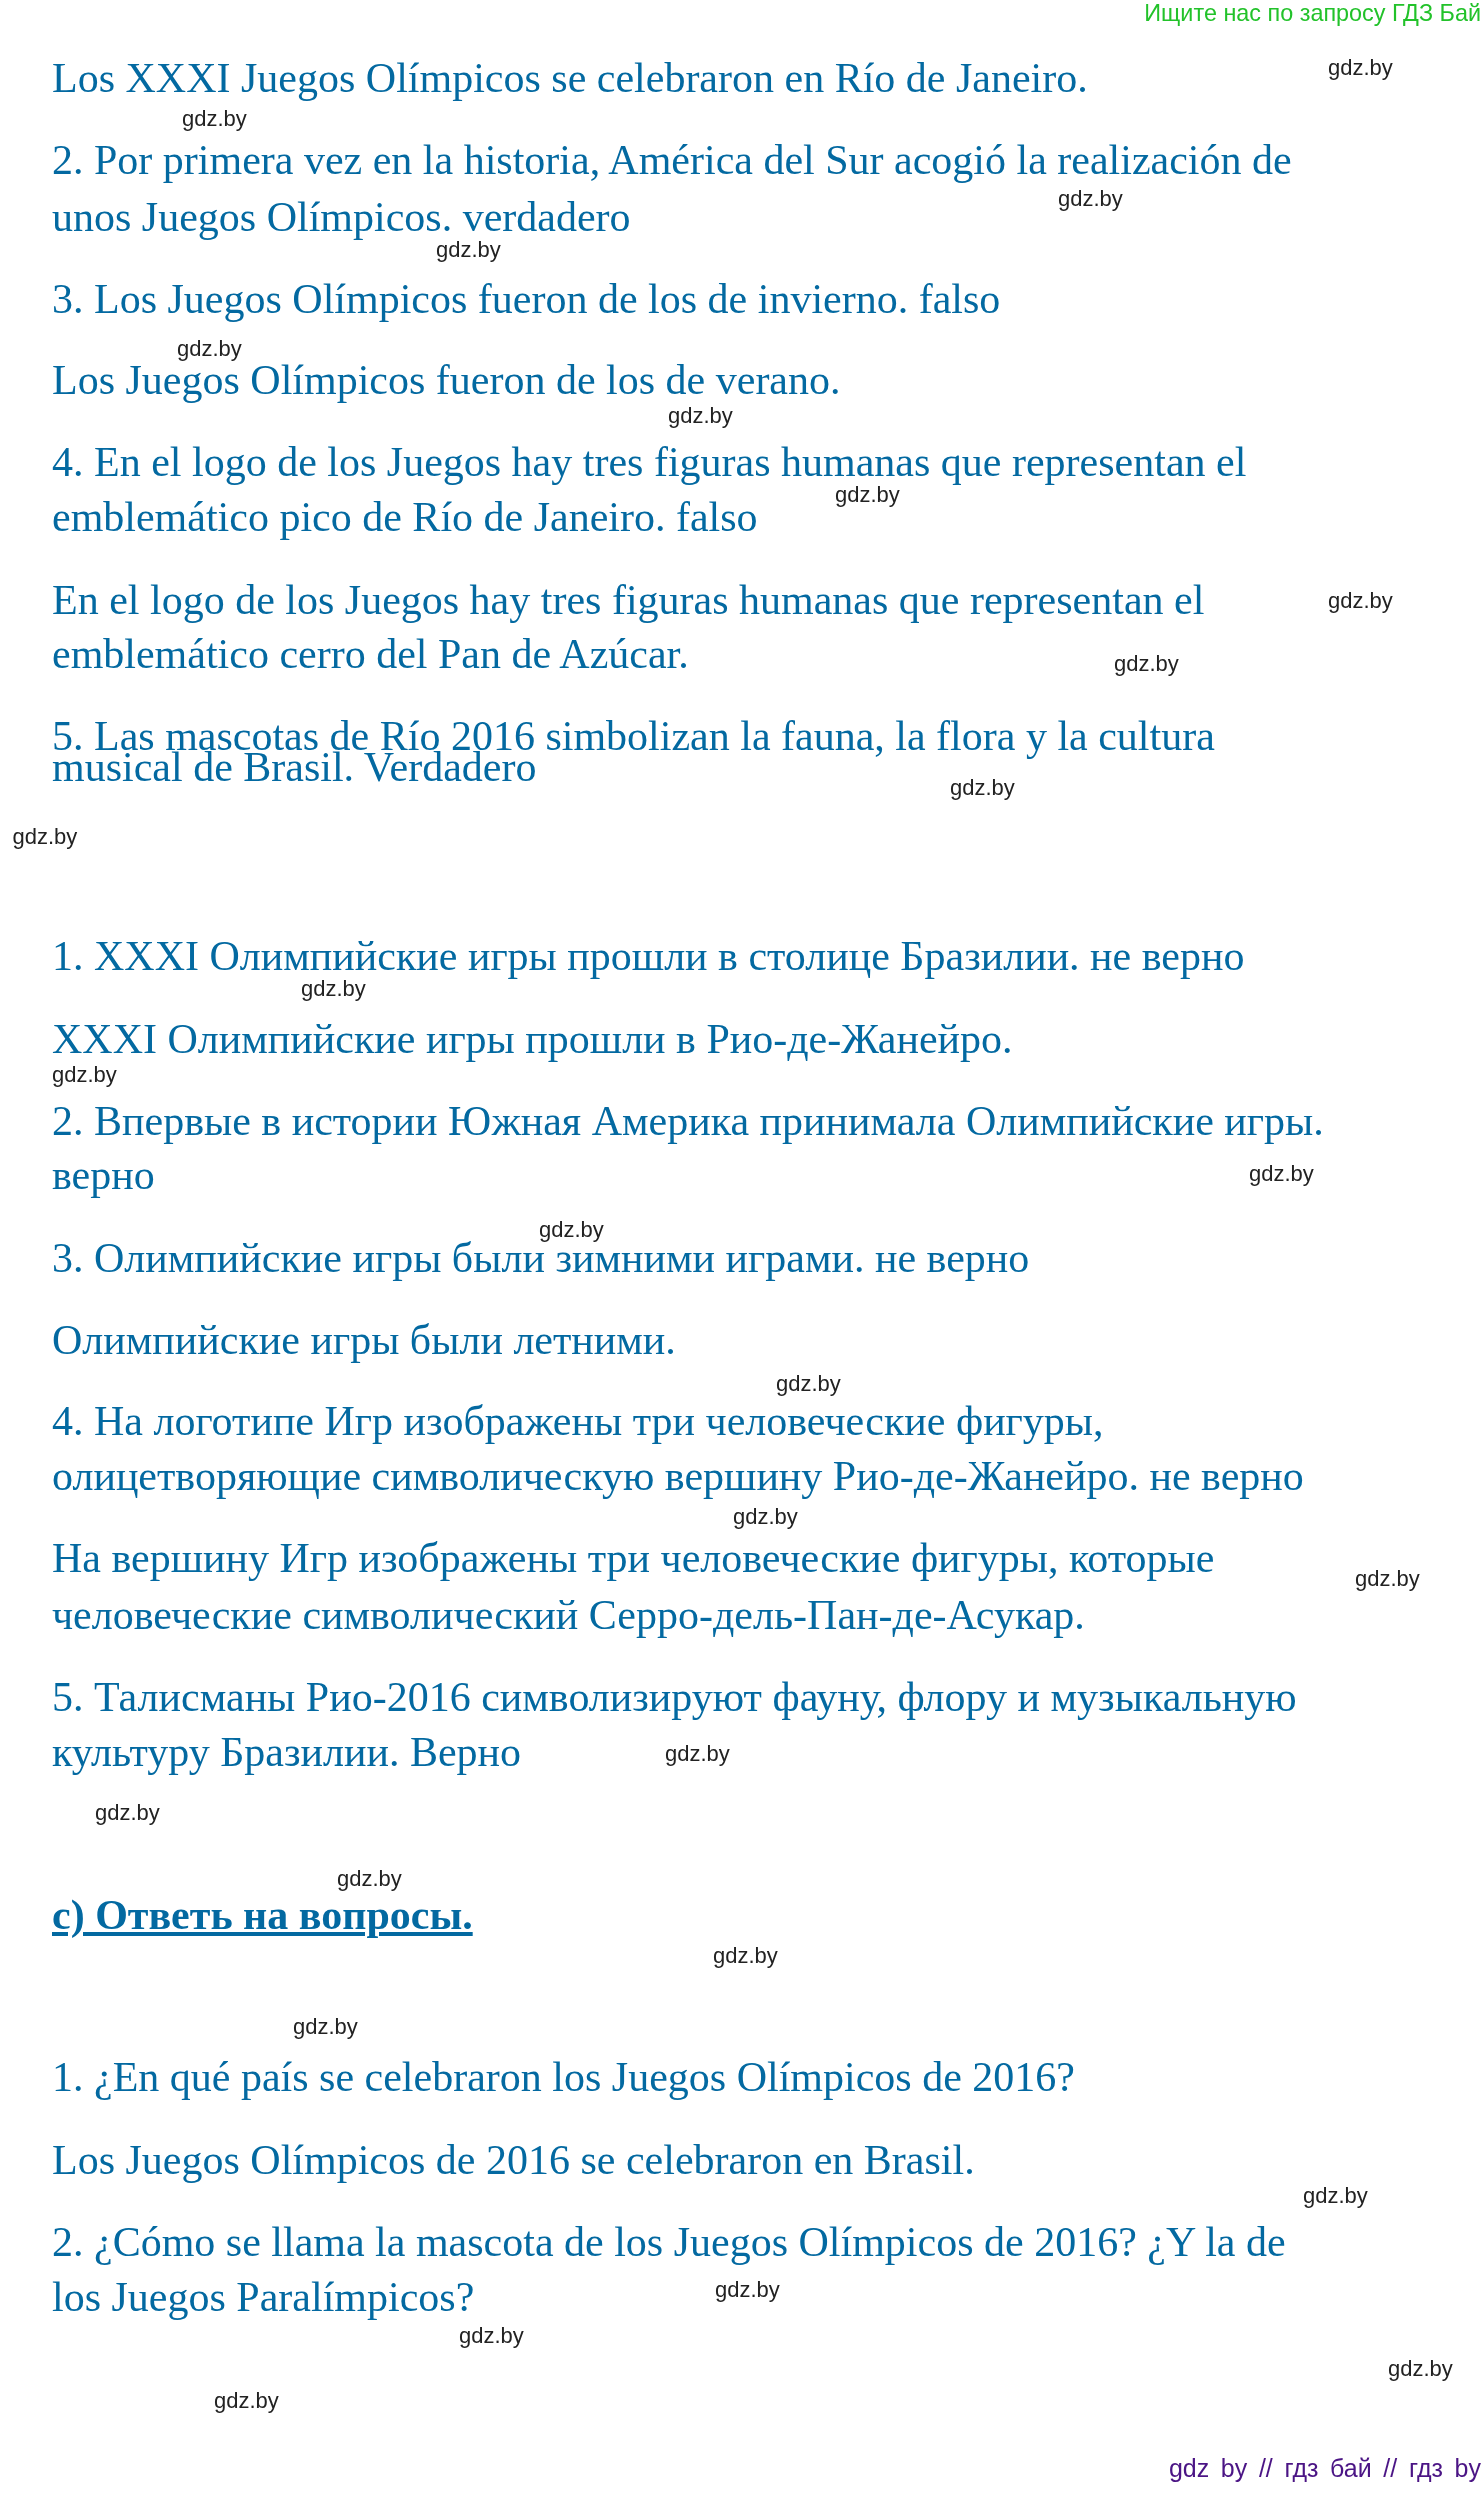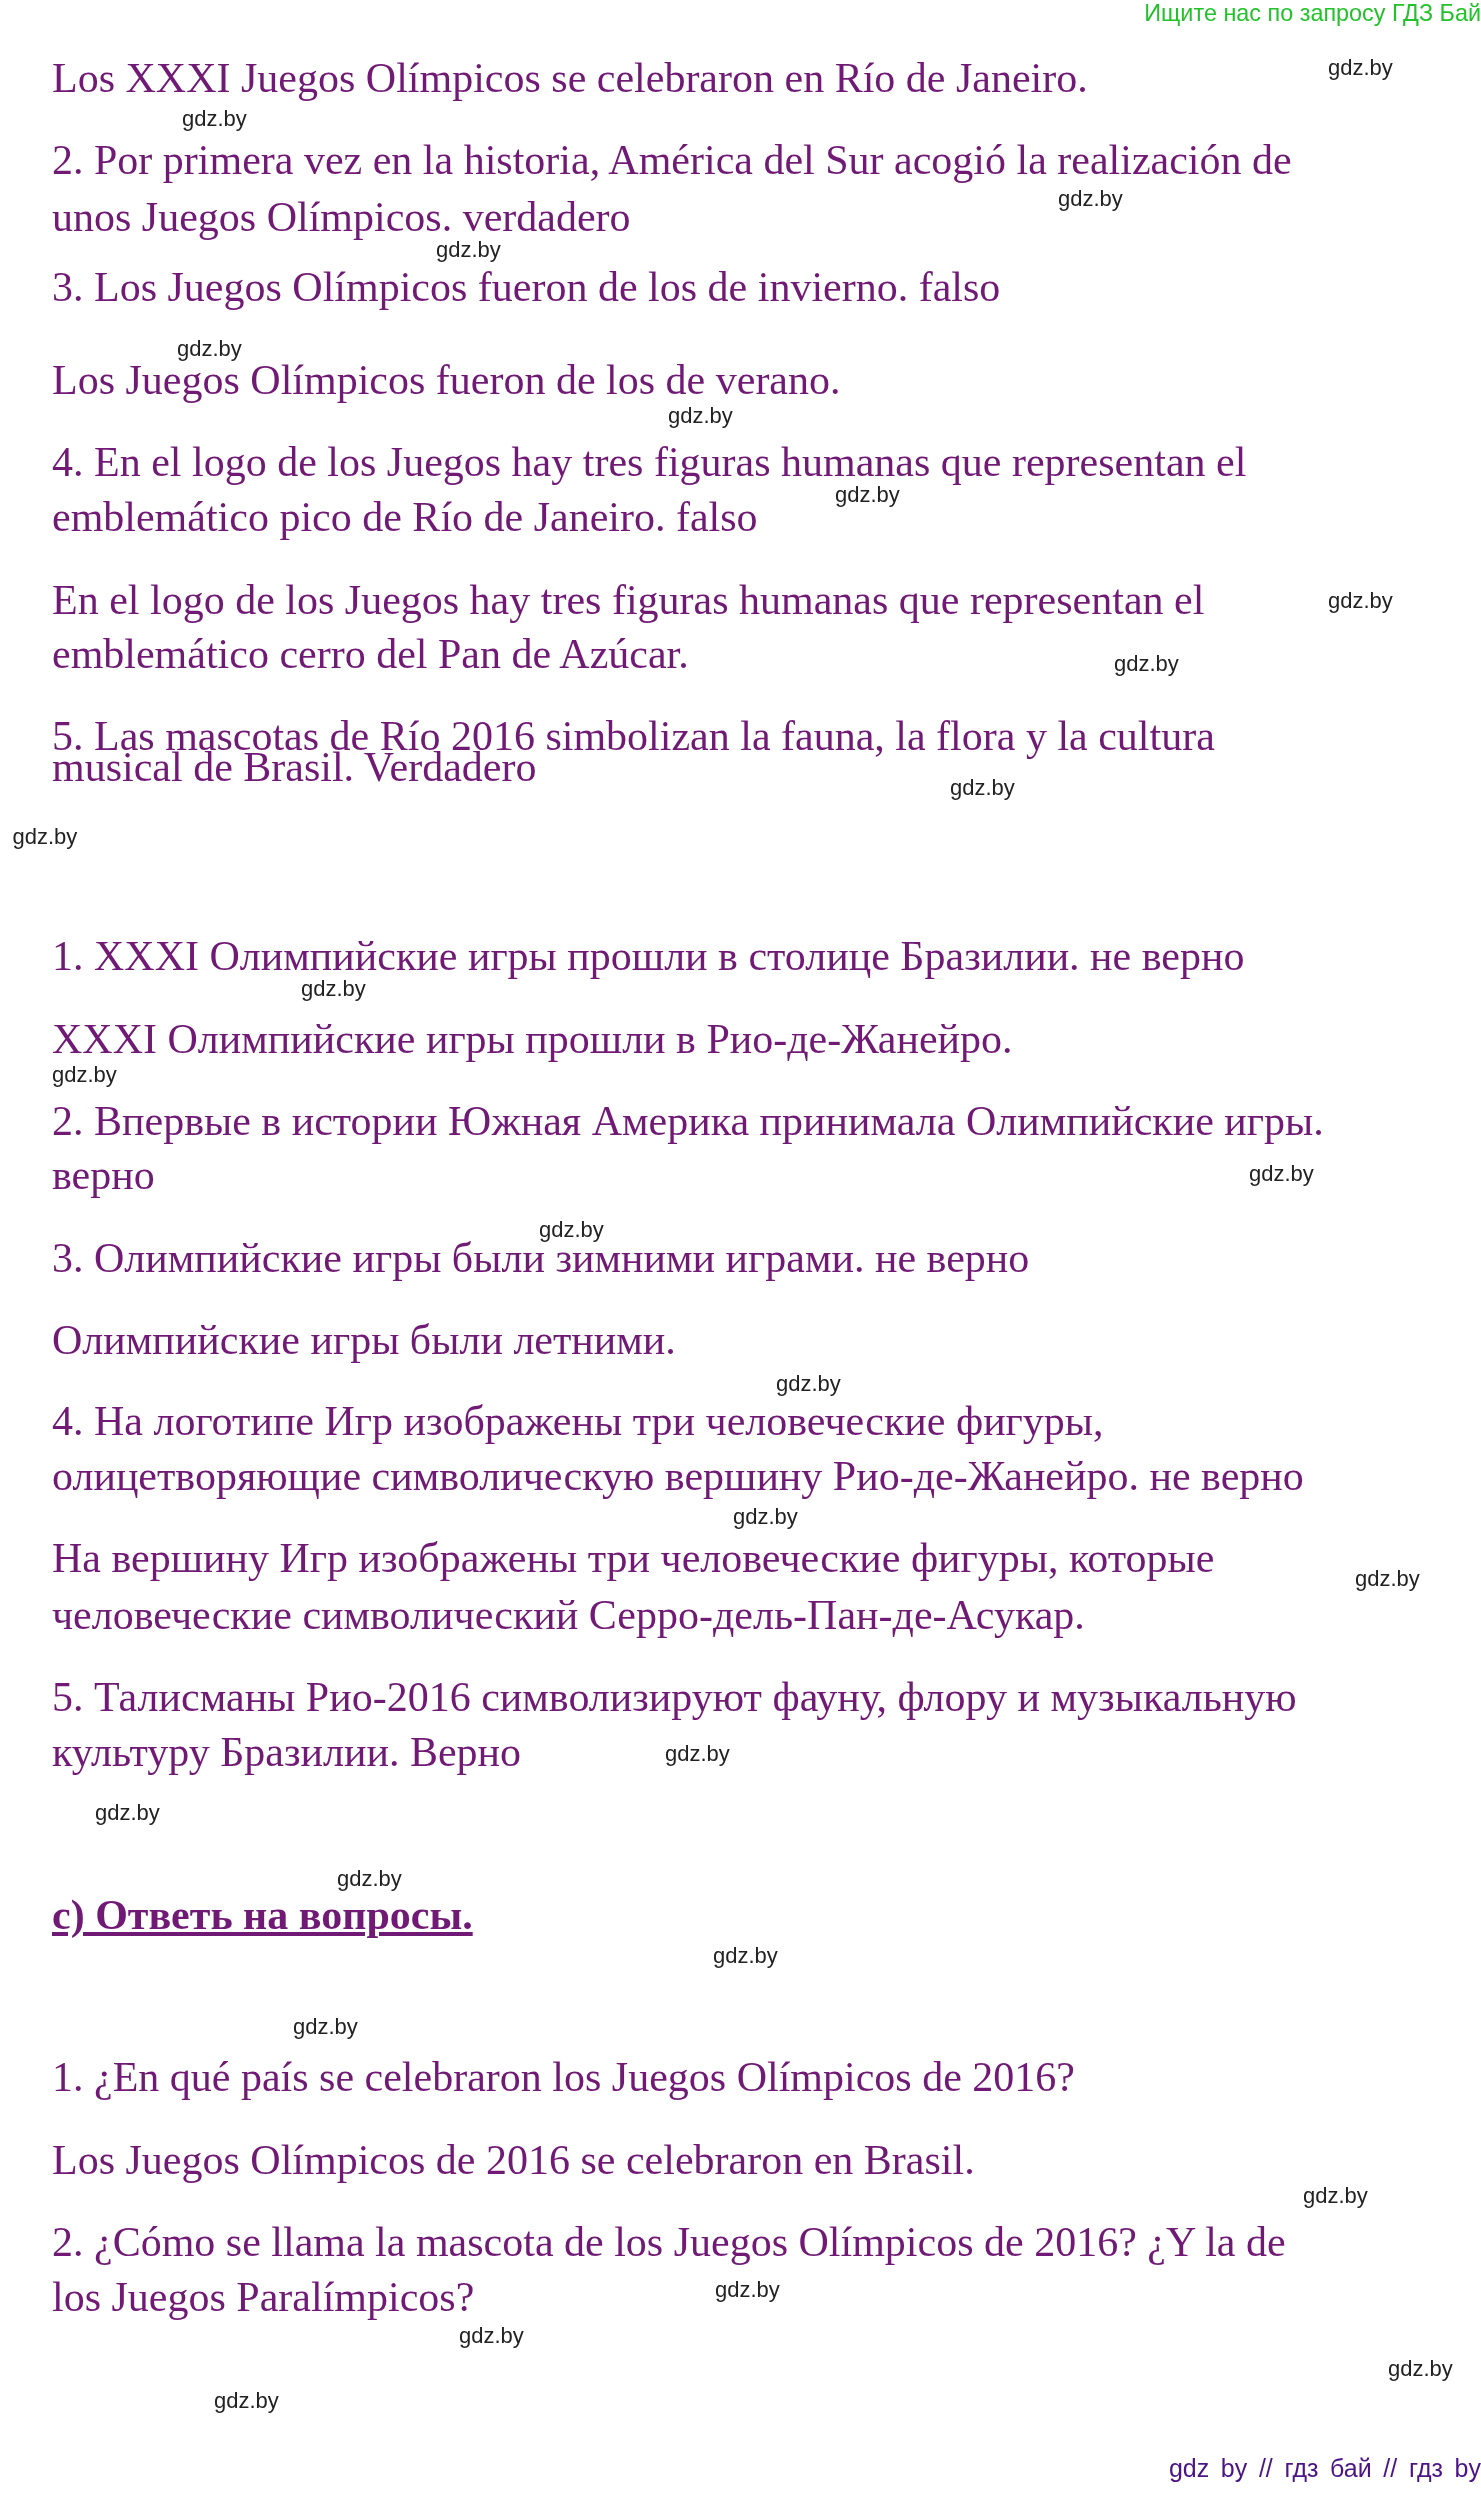--- a/index.html
+++ b/index.html
@@ -5,21 +5,21 @@
   html, body { margin: 0; padding: 0; background: #ffffff; }
   body { width: 1481px; height: 2512px; position: relative; overflow: hidden; }
   .header {
     position: absolute; left: 0; top: 0; width: 1481px; height: 26.6px;
     text-align: right; font-family: "Liberation Sans", sans-serif;
     font-size: 23.4px; line-height: 26.6px; color: #22c22a;
   }
   .line {
     position: absolute; left: 52px; white-space: nowrap;
     font-family: "Liberation Serif", serif; font-size: 42px; line-height: 47px;
-    color: #701a75;
+    color: #0369a1;
   }
   .line.bold { font-weight: bold; text-decoration: underline; }
   .wm {
     position: absolute; white-space: nowrap;
     font-family: "Liberation Sans", sans-serif; font-size: 22px; line-height: 25px;
     color: #222222;
   }
   .footer {
     position: absolute; left: 0; top: 2451px; width: 1481px; height: 34px;
     text-align: right; font-family: "Liberation Sans", sans-serif;
@@ -28,21 +28,21 @@
 </style>
 </head>
 <body>
 
 <div class="header">Ищите нас по запросу ГДЗ Бай</div>
 
 <div>
   <div class="line" style="top:55px">Los XXXI Juegos Olímpicos se celebraron en Río de Janeiro.</div>
   <div class="line" style="top:137px">2. Por primera vez en la historia, América del Sur acogió la realización de</div>
   <div class="line" style="top:194px">unos Juegos Olímpicos. verdadero</div>
-  <div class="line" style="top:264px">3. Los Juegos Olímpicos fueron de los de invierno. falso</div>
+  <div class="line" style="top:276px">3. Los Juegos Olímpicos fueron de los de invierno. falso</div>
   <div class="line" style="top:357px">Los Juegos Olímpicos fueron de los de verano.</div>
   <div class="line" style="top:439px">4. En el logo de los Juegos hay tres figuras humanas que representan el</div>
   <div class="line" style="top:494px">emblemático pico de Río de Janeiro. falso</div>
   <div class="line" style="top:577px">En el logo de los Juegos hay tres figuras humanas que representan el</div>
   <div class="line" style="top:631px">emblemático cerro del Pan de Azúcar.</div>
   <div class="line" style="top:713px">5. Las mascotas de Río 2016 simbolizan la fauna, la flora y la cultura</div>
   <div class="line" style="top:744px">musical de Brasil. Verdadero</div>
 </div>
 
 <div>

